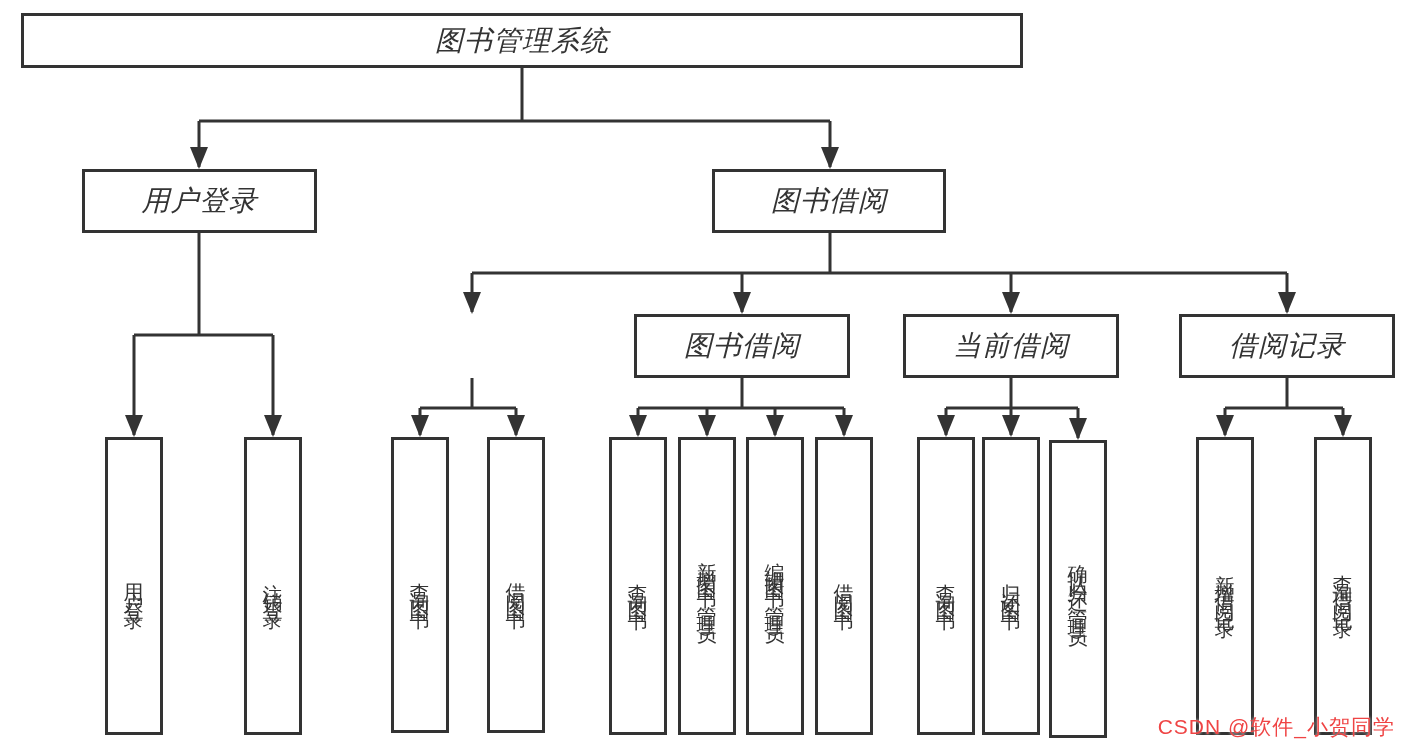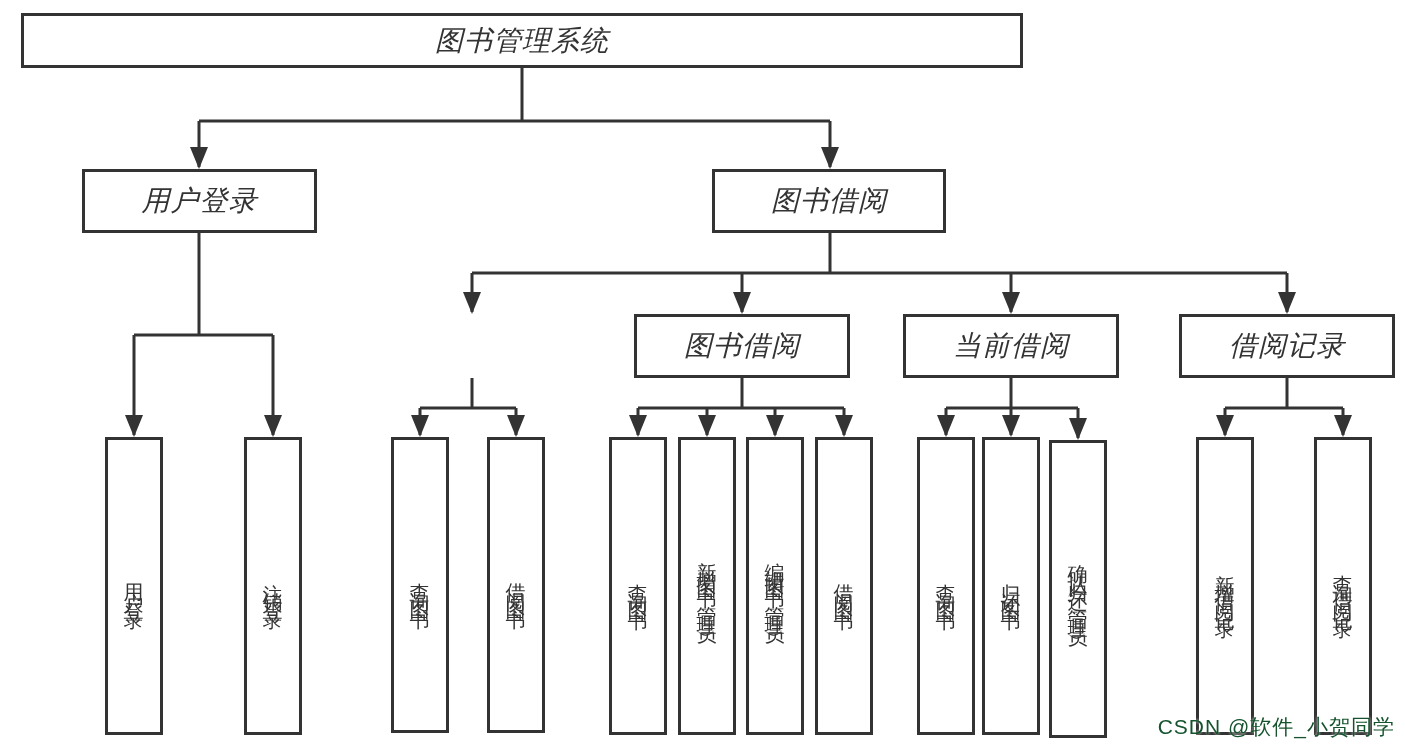--- a/index.html
+++ b/index.html
@@ -39,21 +39,21 @@
     font-size: 20px;
     letter-spacing: 9px;
     line-height: 1;
   }
   #watermark {
     position: absolute;
     right: 10px;
     bottom: 6px;
     z-index: 3;
     font-size: 21px;
-    color: #14532d;
+    color: #ef4444;
     letter-spacing: 1px;
     text-shadow: 0 0 3px rgba(255,255,255,0.9);
     white-space: nowrap;
   }
 </style>
 </head>
 <body>
 
 <div id="stage">
 

